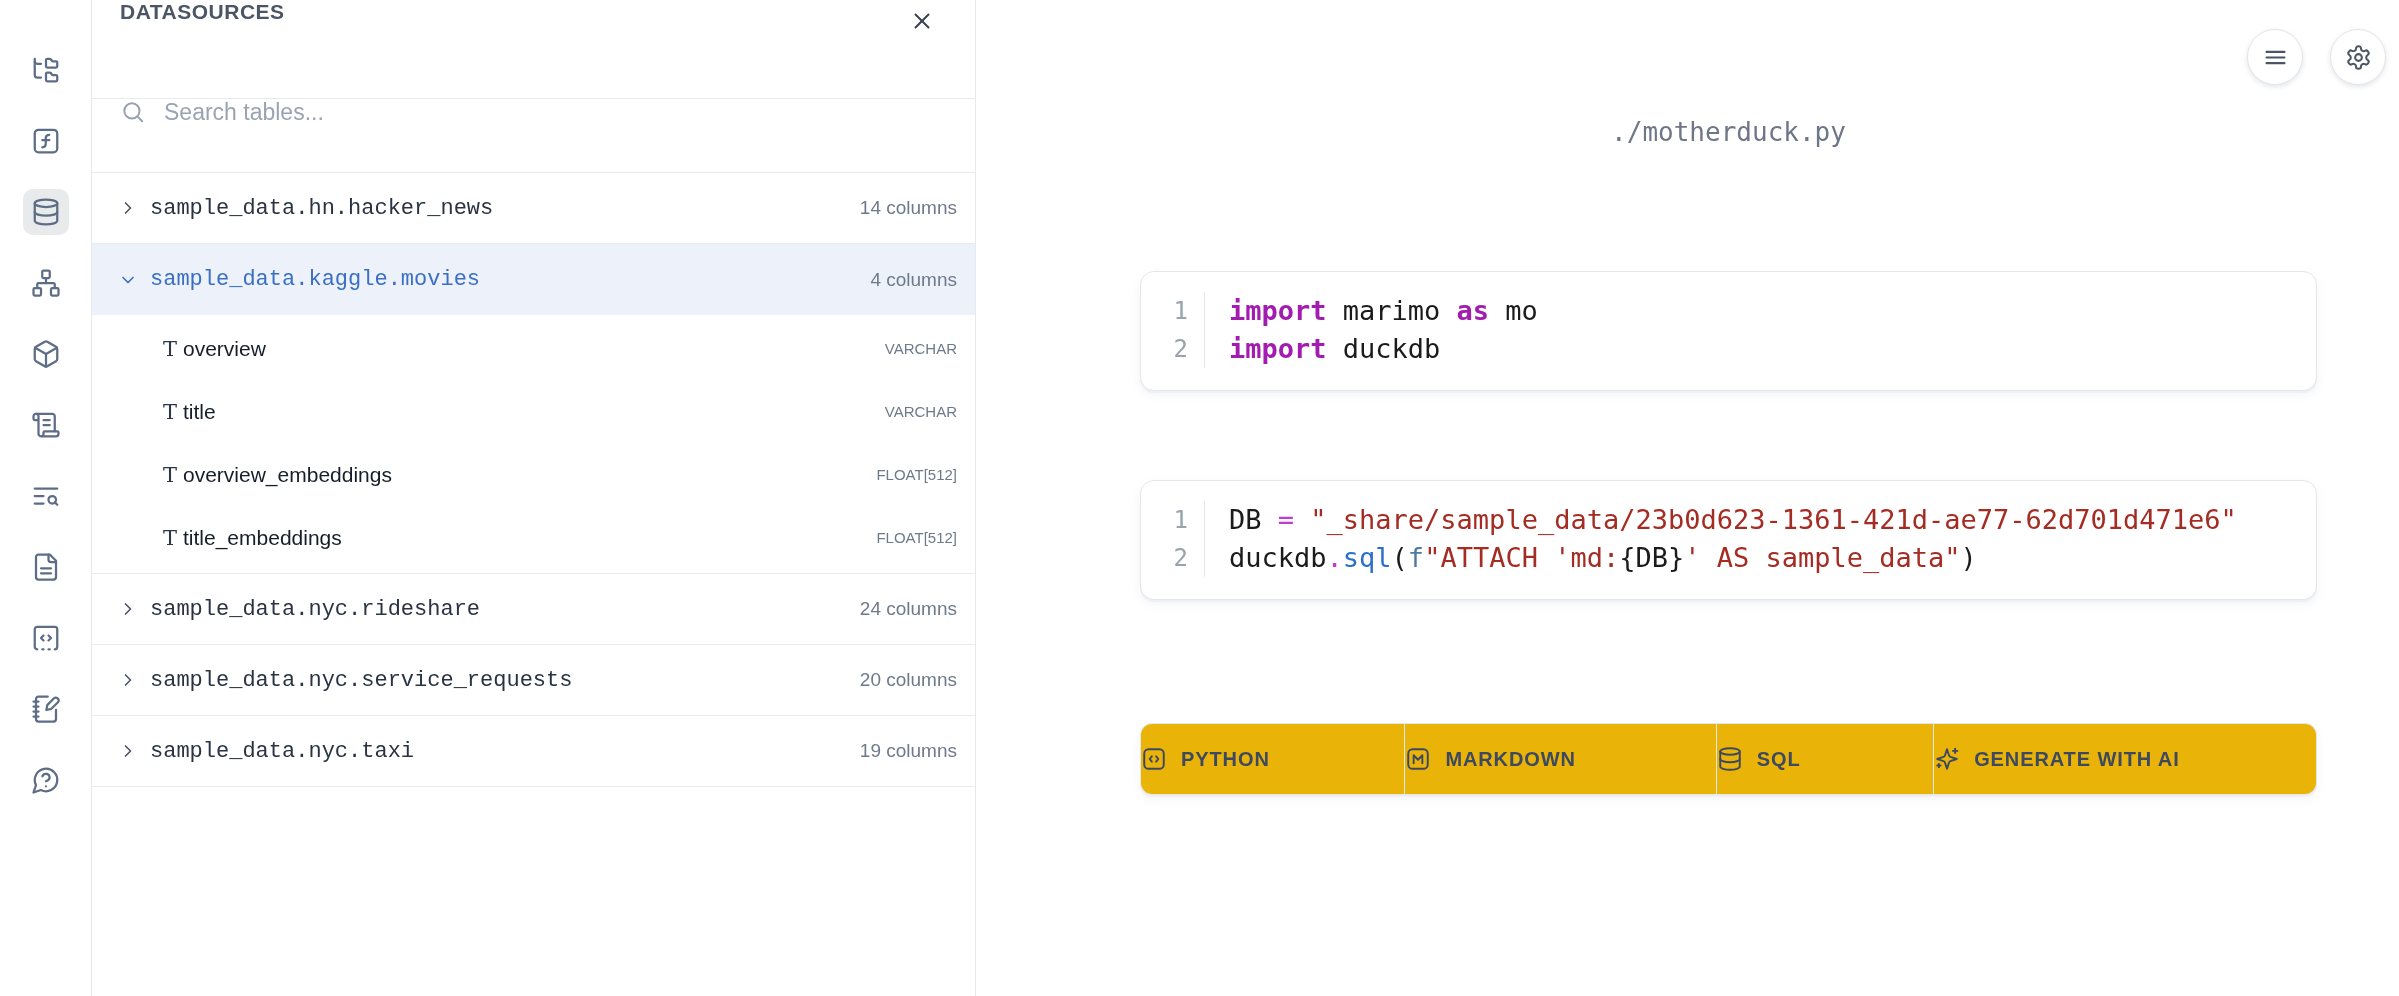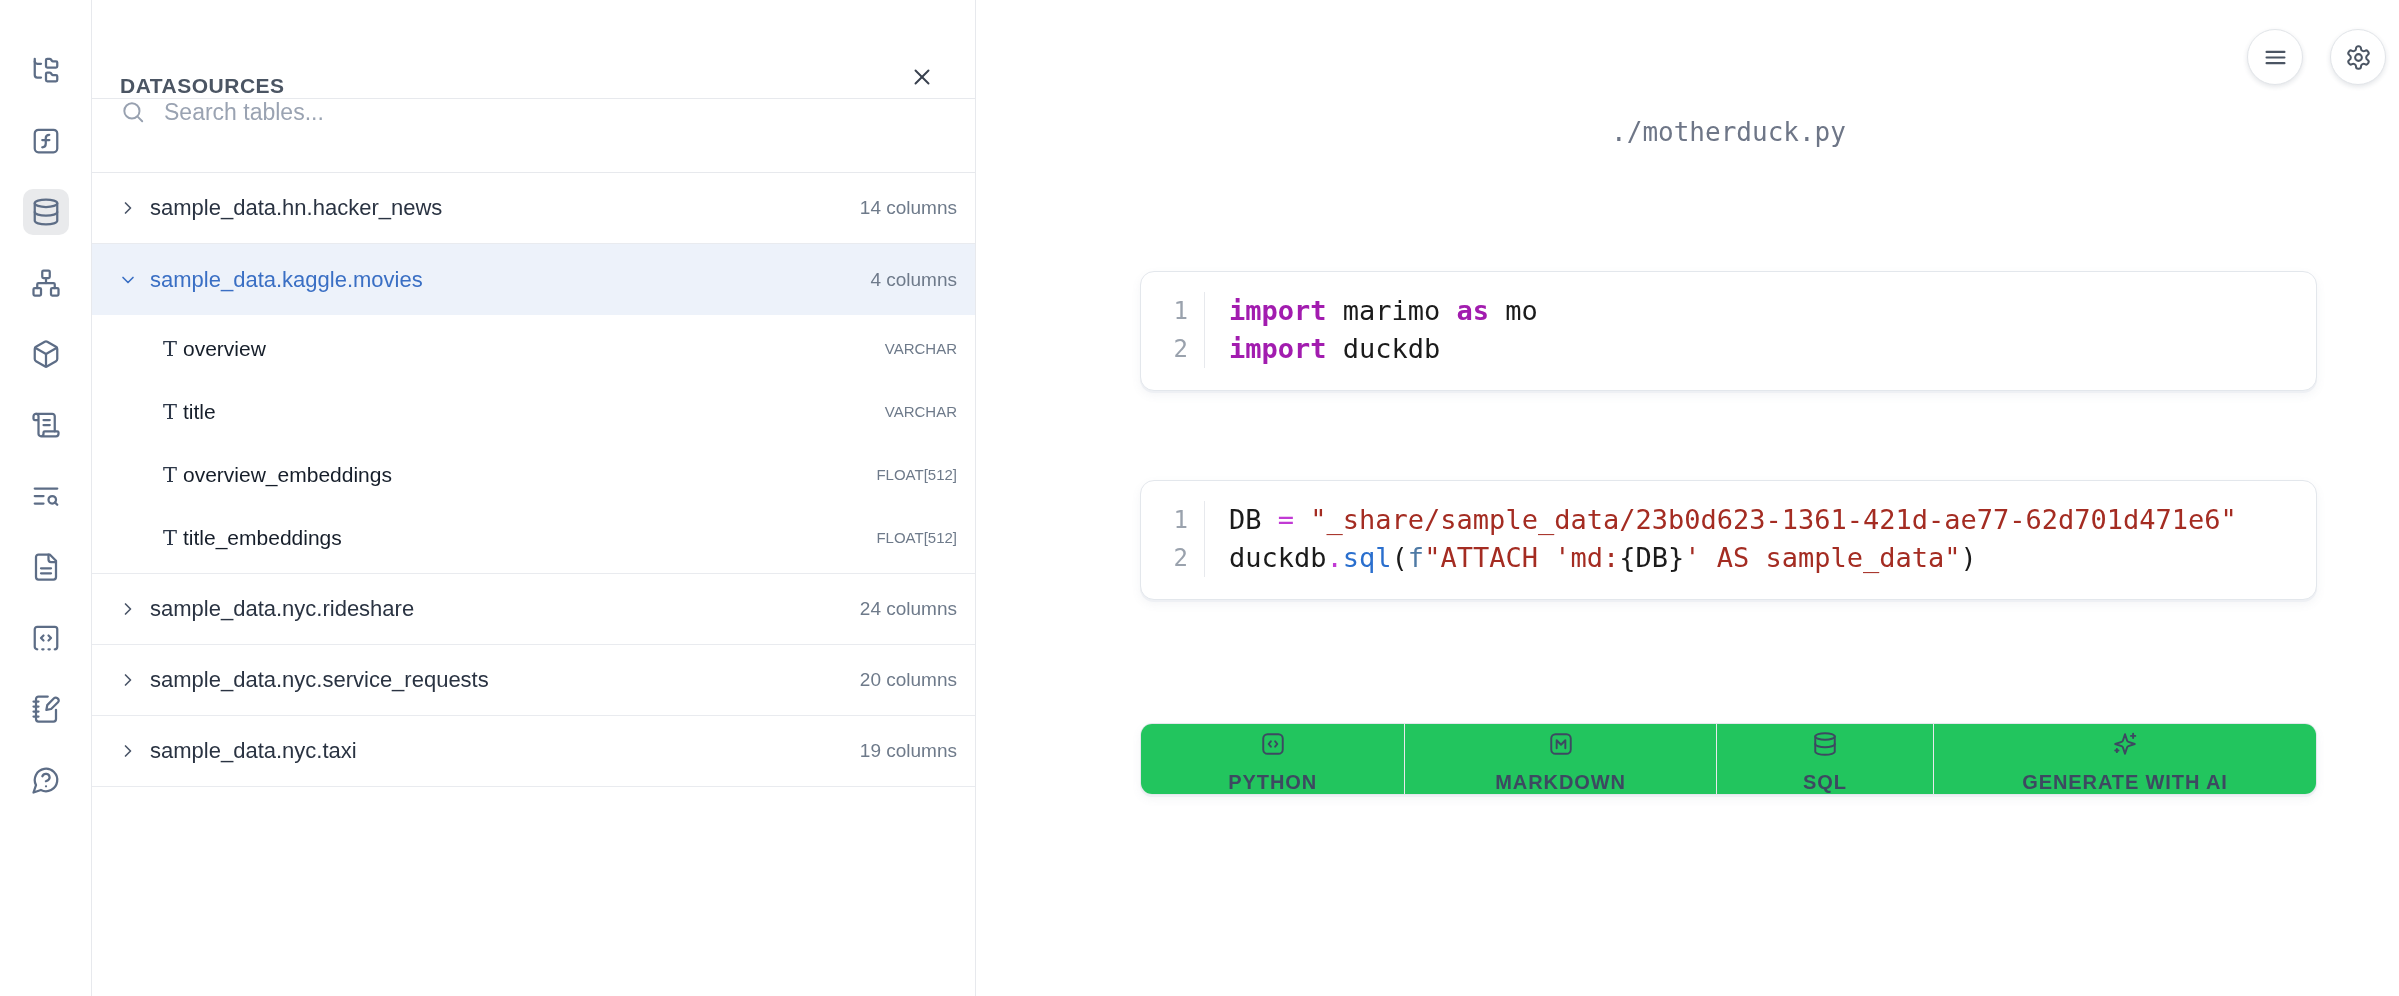--- a/index.html
+++ b/index.html
@@ -30,21 +30,21 @@
 
   
   .panel {
     width: 884px; flex: 0 0 884px;
     border-right: 1px solid #e7e9ed;
     display: flex; flex-direction: column;
     background: #fff;
   }
   .panel-header {
     height: 99px; flex: 0 0 99px;
-    display: flex; align-items: flex-end; justify-content: space-between;
+    display: flex; align-items: flex-start; justify-content: space-between;
     padding: 0 26px 0 28px;
     border-bottom: 1px solid #e7e9ed;
   }
   .panel-title {
     font-size: 21px; font-weight: bold; color: #4b5563; letter-spacing: .5px;
   }
   .close-btn {
     width: 42px; height: 42px; display: flex; align-items: center; justify-content: center;
     color: #39414f; cursor: pointer; margin-right: 6px;
   }
@@ -69,21 +69,21 @@
   .table-row {
     height: 71px; display: flex; align-items: center;
     padding: 0 18px 0 24px;
     border-bottom: 1px solid #e9ebef;
     cursor: pointer; background: #fff;
   }
   .table-row.selected { background: #edf2fa; border-bottom: none; }
   .chev { width: 24px; height: 24px; color: #4a5568; display: flex; align-items: center; justify-content: center; }
   .chev svg { width: 20px; height: 20px; }
   .table-row.selected .chev { color: #3a6fc4; }
-  .table-name { font-size: 22px; color: #2a3342; margin-left: 10px; flex: 1; }
+  .table-name { font-size: 22px; color: #2a3342; margin-left: 10px; flex: 1; font-family: Liberation Mono, monospace; }
   .table-row.selected .table-name { color: #3a6fc4; }
   .col-count { font-size: 19px; color: #6e7a8a; }
 
   .columns-block { border-bottom: 1px solid #e9ebef; padding: 2px 0 4px 0; }
   .column-row {
     height: 63px; display: flex; align-items: center;
     padding: 0 18px 0 66px; cursor: pointer; background: #fff;
   }
   .t-icon {
     width: 24px; text-align: center;
@@ -146,23 +146,23 @@
   .tk-fstr{ color: #4e7aa5; }
   .tk-str { color: #a42c22; }
 
   .add-row {
     margin-top: 84px; height: 72px;
     border: 1px solid #e3e7ec; border-radius: 12px;
     box-shadow: 0 2px 0 #eef0f4, 0 4px 10px rgba(100,116,139,.07);
     display: flex; overflow: hidden; background: #fff;
   }
   .add-btn {
-    display: flex; align-items: center; justify-content: flex-end; gap: 14px;
+    display: flex; align-items: center; justify-content: flex-start; gap: 14px;
     border-right: 1px solid #e7e9ed;
-    color: #3d4961; cursor: pointer; background: #22c55e; flex-direction: column;
+    color: #3d4961; cursor: pointer; background: #eab308;
   }
   .add-btn:nth-child(1) { width: 22.5%; }
   .add-btn:nth-child(2) { width: 26.5%; }
   .add-btn:nth-child(3) { width: 18.5%; }
   .add-btn:nth-child(4) { width: 32.5%; border-right: none; }
   .add-btn svg { width: 26px; height: 26px; }
   .add-label { font-size: 20px; font-weight: bold; letter-spacing: .9px; }
 </style>
 </head>
 <body>

